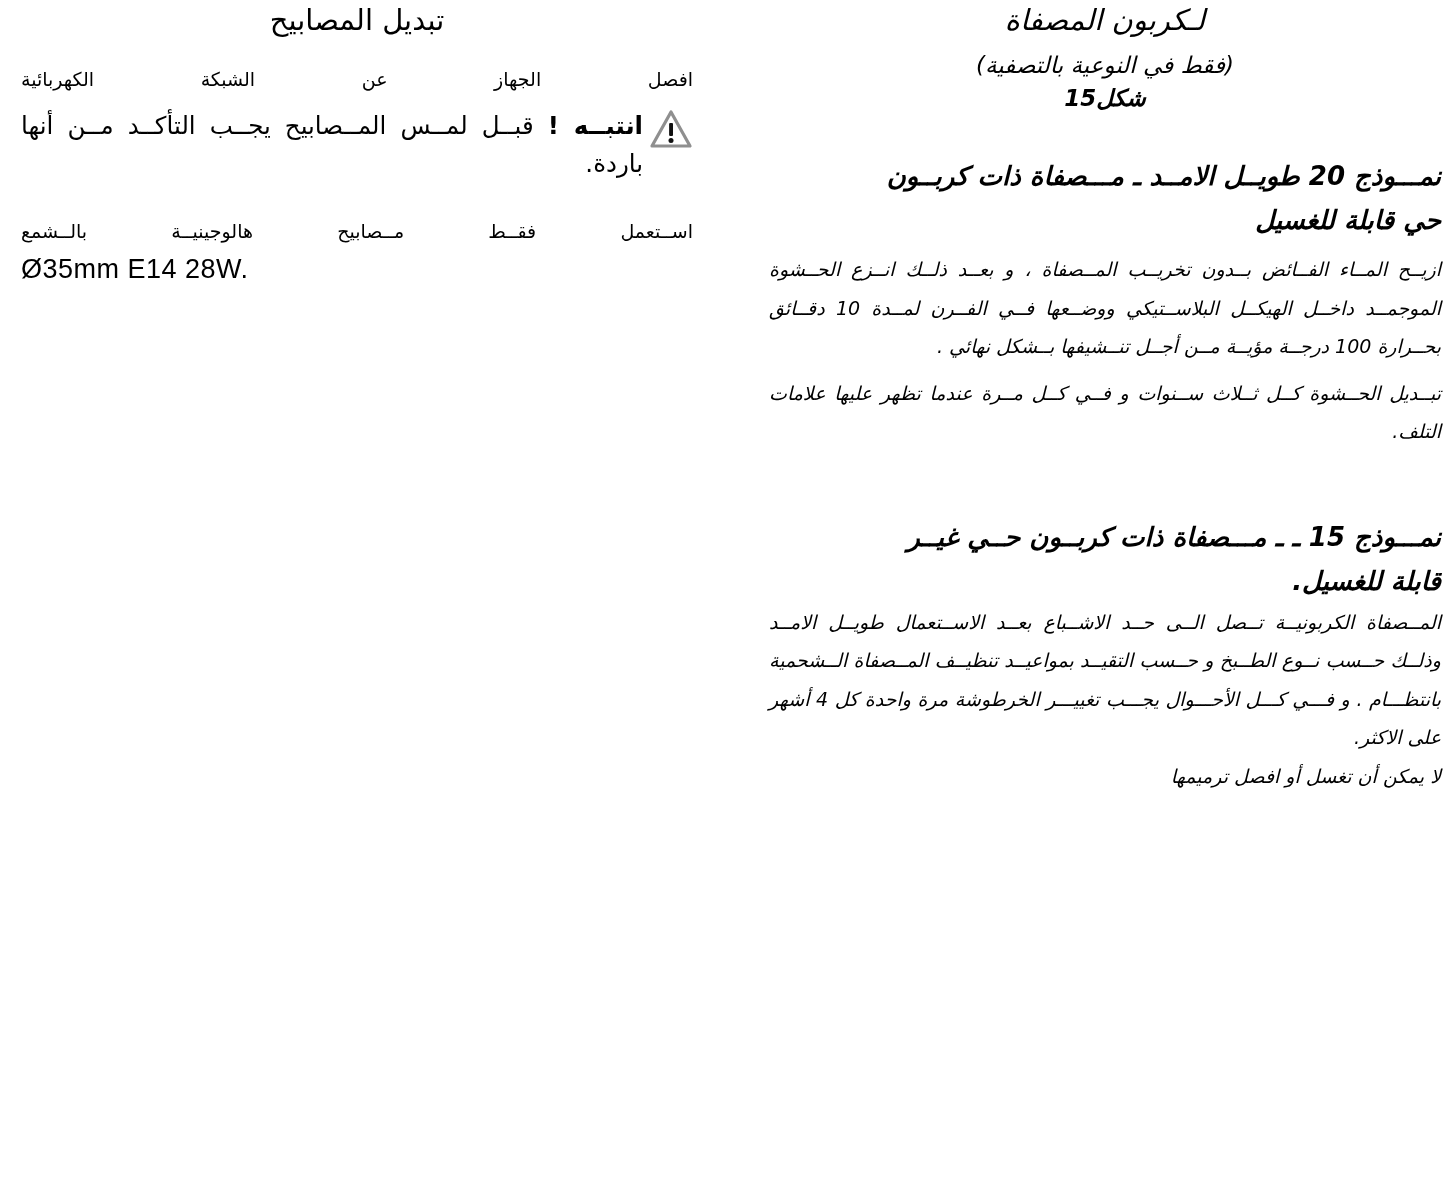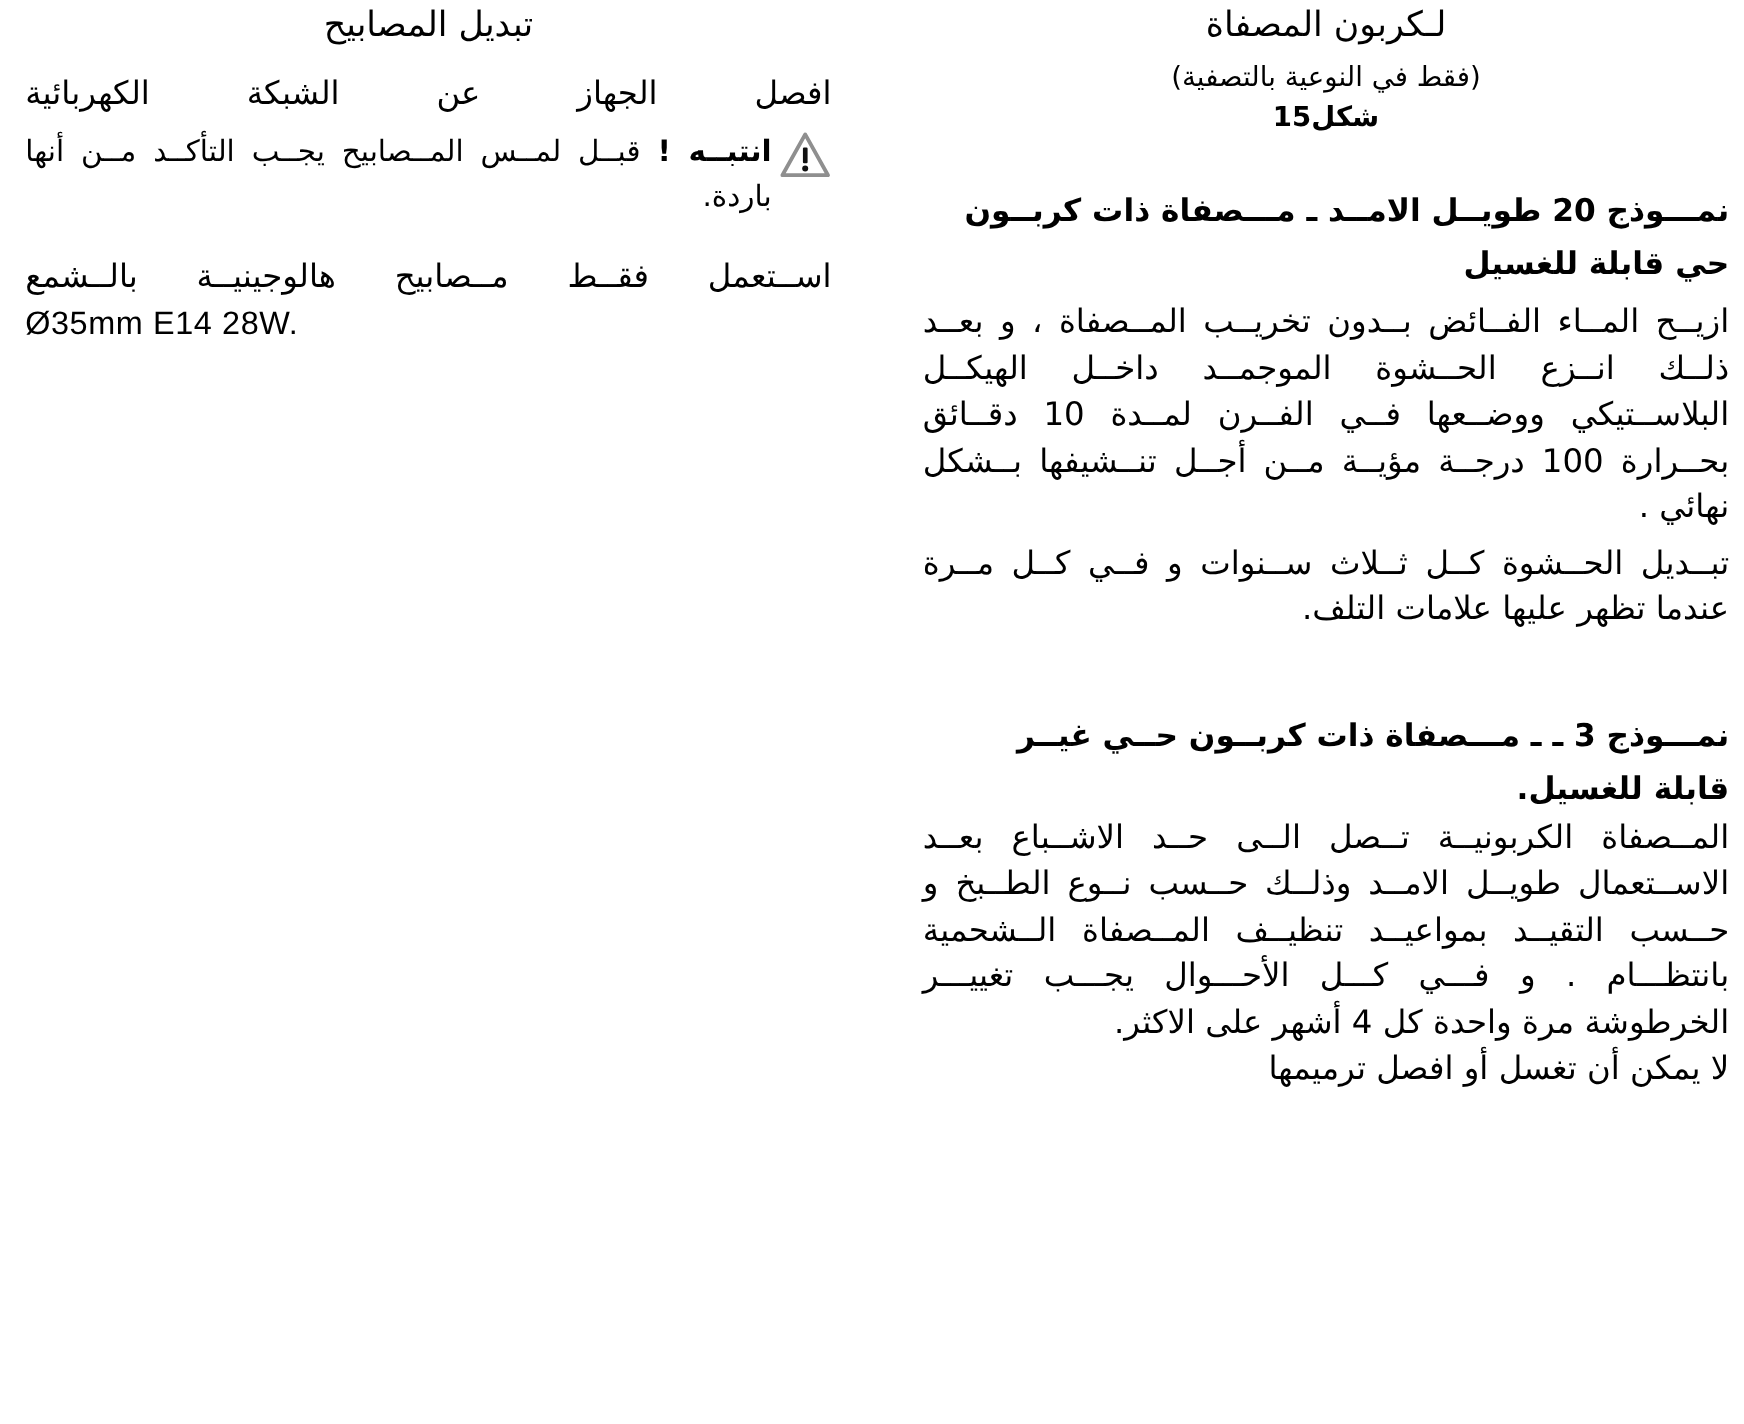--- a/index.html
+++ b/index.html
@@ -28,20 +28,21 @@
   .col {
     position: absolute;
     top: 0;
     direction: rtl;
     text-align: justify;
     text-align-last: right;
   }
   .col-right {
     right: 12px;
     width: 672px;
+    font-style: italic;
   }
   .col-left {
     right: 760px;
     width: 672px;
   }
 
   
   .blk {
     margin: 0;
     padding: 0;
@@ -90,21 +91,21 @@
     text-align-last: right;
     letter-spacing: 0.2px;
   }
   .h-bold .tail {
     display: block;
     text-align: right;
     text-align-last: right;
   }
 
   .para {
-    font-size: 27px;
+    font-size: 19px;
     line-height: 38.5px;
     text-align: justify;
     text-align-last: right;
   }
   .spaced-lg {
     word-spacing: 1.1em;
   }
   .spaced-xl {
     word-spacing: 2.1em;
   }
@@ -174,21 +175,21 @@
       <span>ﻧﻤـــﻮذج 20 ﻃﻮﻳــﻞ اﻻﻣــﺪ ـ ﻣـــﺼﻔﺎة ذات  ﻛﺮﺑــﻮن</span>
       <span class="tail">ﺣﻲ    ﻗﺎﺑﻠﺔ ﻟﻠﻐﺴﻴﻞ</span>
     </div>
 
 
     <div class="blk para sp-t8">ازﻳــﺢ اﻟﻤــﺎء اﻟﻔــﺎﺋﺾ ﺑــﺪون ﺗﺨﺮﻳــﺐ اﻟﻤــﺼﻔﺎة ، و ﺑﻌــﺪ ذﻟــﻚ اﻧــﺰع اﻟﺤــﺸﻮة اﻟﻤﻮﺟﻤــﺪ داﺧــﻞ اﻟﻬﻴﻜــﻞ اﻟﺒﻼﺳــﺘﻴﻜﻲ ووﺿــﻌﻬﺎ ﻓــﻲ اﻟﻔــﺮن ﻟﻤــﺪة 10 دﻗــﺎﺋﻖ ﺑﺤــﺮارة 100 درﺟــﺔ ﻣﺆﻳــﺔ ﻣــﻦ أﺟــﻞ ﺗﻨــﺸﻴﻔﻬﺎ ﺑــﺸﻜﻞ ﻧﻬﺎﺋﻲ .</div>
 
     <div class="blk para sp-t8">ﺗﺒــﺪﻳﻞ اﻟﺤــﺸﻮة ﻛــﻞ ﺛــﻼث ﺳــﻨﻮات و ﻓــﻲ ﻛــﻞ ﻣــﺮة ﻋﻨﺪﻣﺎ ﺗﻈﻬﺮ ﻋﻠﻴﻬﺎ ﻋﻼﻣﺎت اﻟﺘﻠﻒ.</div>
 
     <div class="blk h-bold sp-t64">
-      <span>ﻧﻤـــﻮذج 3 ـ  ـ ﻣـــﺼﻔﺎة ذات  ﻛﺮﺑــﻮن ﺣــﻲ ﻏﻴــﺮ</span>
+      <span>ﻧﻤـــﻮذج 15 ـ  ـ ﻣـــﺼﻔﺎة ذات  ﻛﺮﺑــﻮن ﺣــﻲ ﻏﻴــﺮ</span>
       <span class="tail">ﻗﺎﺑﻠﺔ ﻟﻠﻐﺴﻴﻞ.</span>
     </div>
 
     <div class="blk para">اﻟﻤــﺼﻔﺎة اﻟﻜﺮﺑﻮﻧﻴــﺔ ﺗــﺼﻞ اﻟــﻰ ﺣــﺪ اﻻﺷــﺒﺎع ﺑﻌــﺪ اﻻﺳــﺘﻌﻤﺎل ﻃﻮﻳــﻞ اﻻﻣــﺪ وذﻟــﻚ ﺣــﺴﺐ ﻧــﻮع اﻟﻄــﺒﺦ و ﺣــﺴﺐ اﻟﺘﻘﻴــﺪ ﺑﻤﻮاﻋﻴــﺪ ﺗﻨﻈﻴــﻒ اﻟﻤــﺼﻔﺎة اﻟــﺸﺤﻤﻴﺔ ﺑﺎﻧﺘﻈـــﺎم . و ﻓـــﻲ ﻛـــﻞ اﻷﺣـــﻮال ﻳﺠـــﺐ ﺗﻐﻴﻴـــﺮ اﻟﺨﺮﻃﻮﺷﺔ ﻣﺮة واﺣﺪة ﻛﻞ  4 أﺷﻬﺮ ﻋﻠﻰ اﻻﻛﺜﺮ.</div>
 
     <div class="blk para" style="text-align-last:right;">ﻻ ﻳﻤﻜﻦ أن ﺗﻐﺴﻞ أو  اﻓﺼﻞ  ﺗﺮﻣﻴﻤﻬﺎ</div>
 
   </div>
 
   <div class="col col-left">

